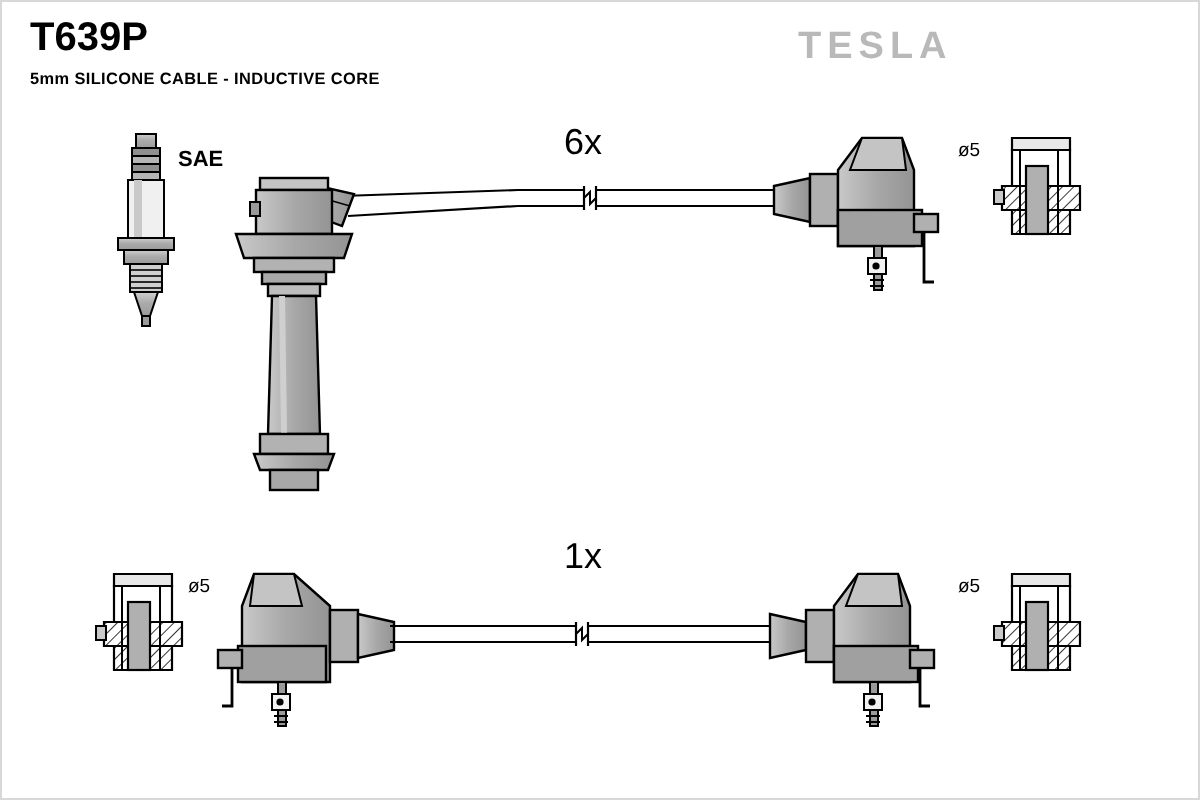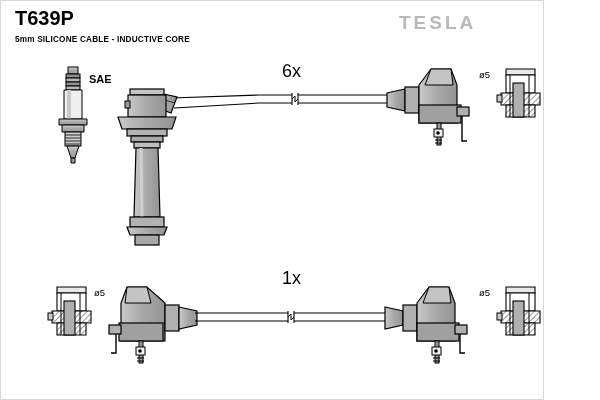--- a/index.html
+++ b/index.html
@@ -2,21 +2,21 @@
 <html><head>
 <meta charset="utf-8">
 <style>
   html,body{margin:0;padding:0;background:#fff;}
   body{
     width:600px;height:400px;overflow:hidden;
     font-family:"Liberation Sans",sans-serif;
     color:#000;position:relative;
   }
   #sheet{
-    position:absolute;left:0;top:0;width:544px;height:400px;
+    position:absolute;left:0;top:0;width:600px;height:400px;
     box-sizing:border-box;border:1px solid #d8d8d8;background:#fff;
   }
   svg{display:block;}
   .t-title{font-family:"Liberation Sans",sans-serif;font-weight:bold;font-size:20px;}
   .t-sub{font-family:"Liberation Sans",sans-serif;font-weight:bold;font-size:8.2px;letter-spacing:.2px;}
   .t-logo{font-family:"Liberation Sans",sans-serif;font-weight:bold;font-size:19px;letter-spacing:3px;fill:#b9b9b9;}
   .t-qty{font-family:"Liberation Sans",sans-serif;font-size:18px;}
   .t-sae{font-family:"Liberation Sans",sans-serif;font-weight:bold;font-size:11px;}
   .t-dia{font-family:"Liberation Sans",sans-serif;font-size:9.5px;}
 </style>

